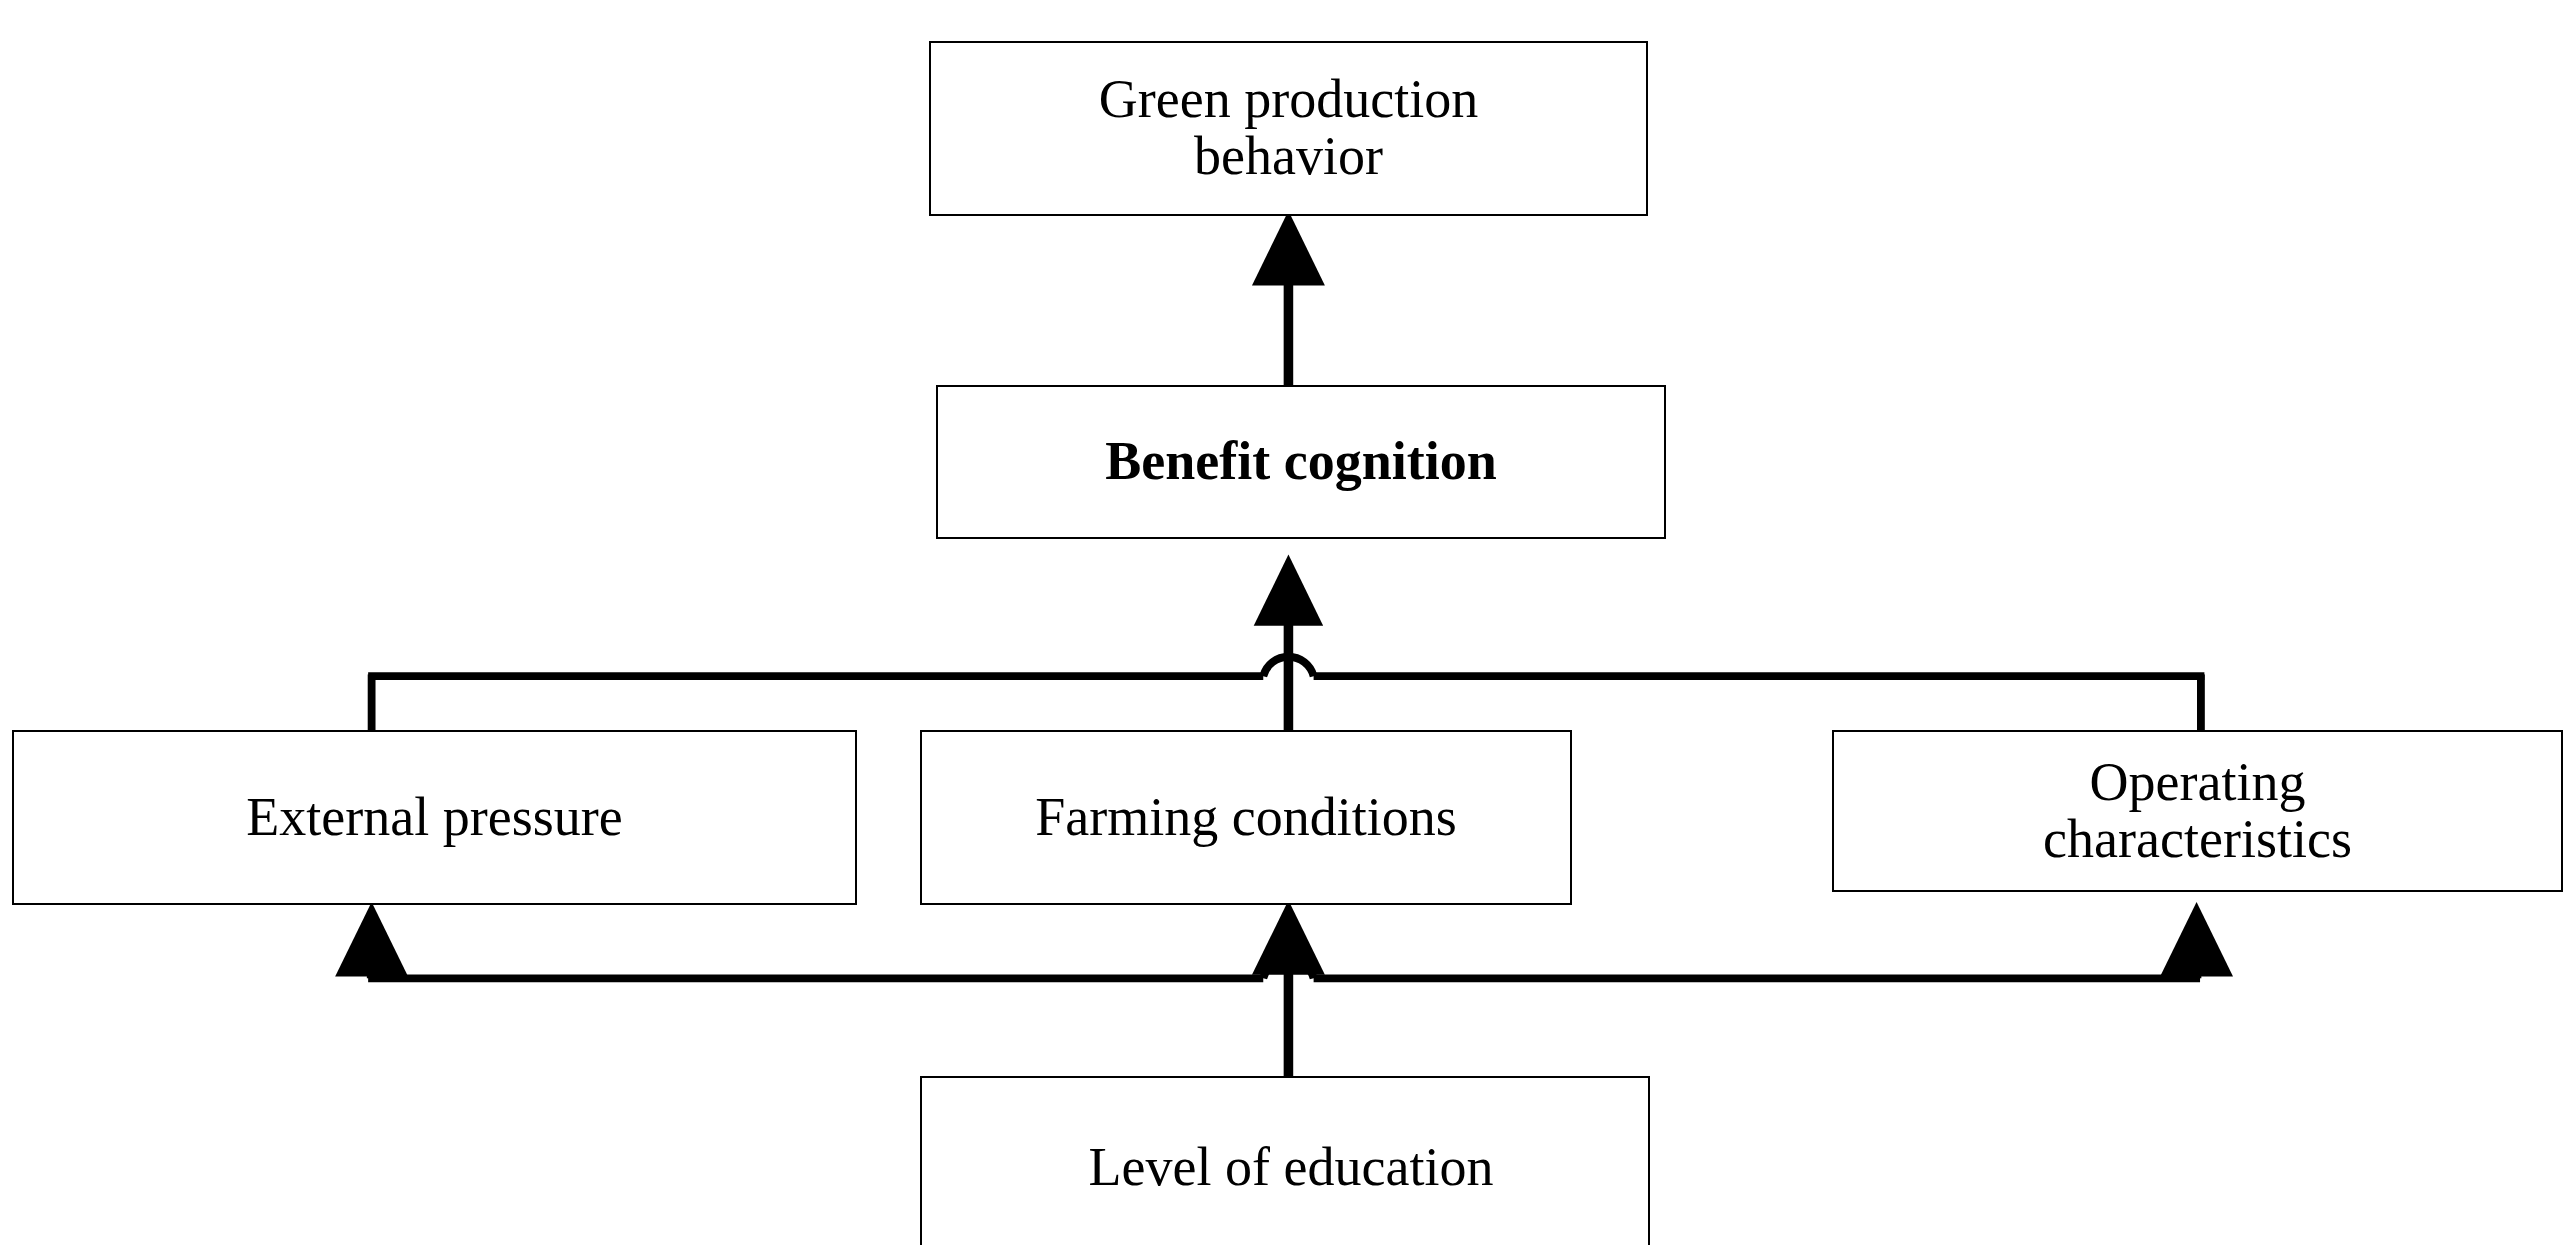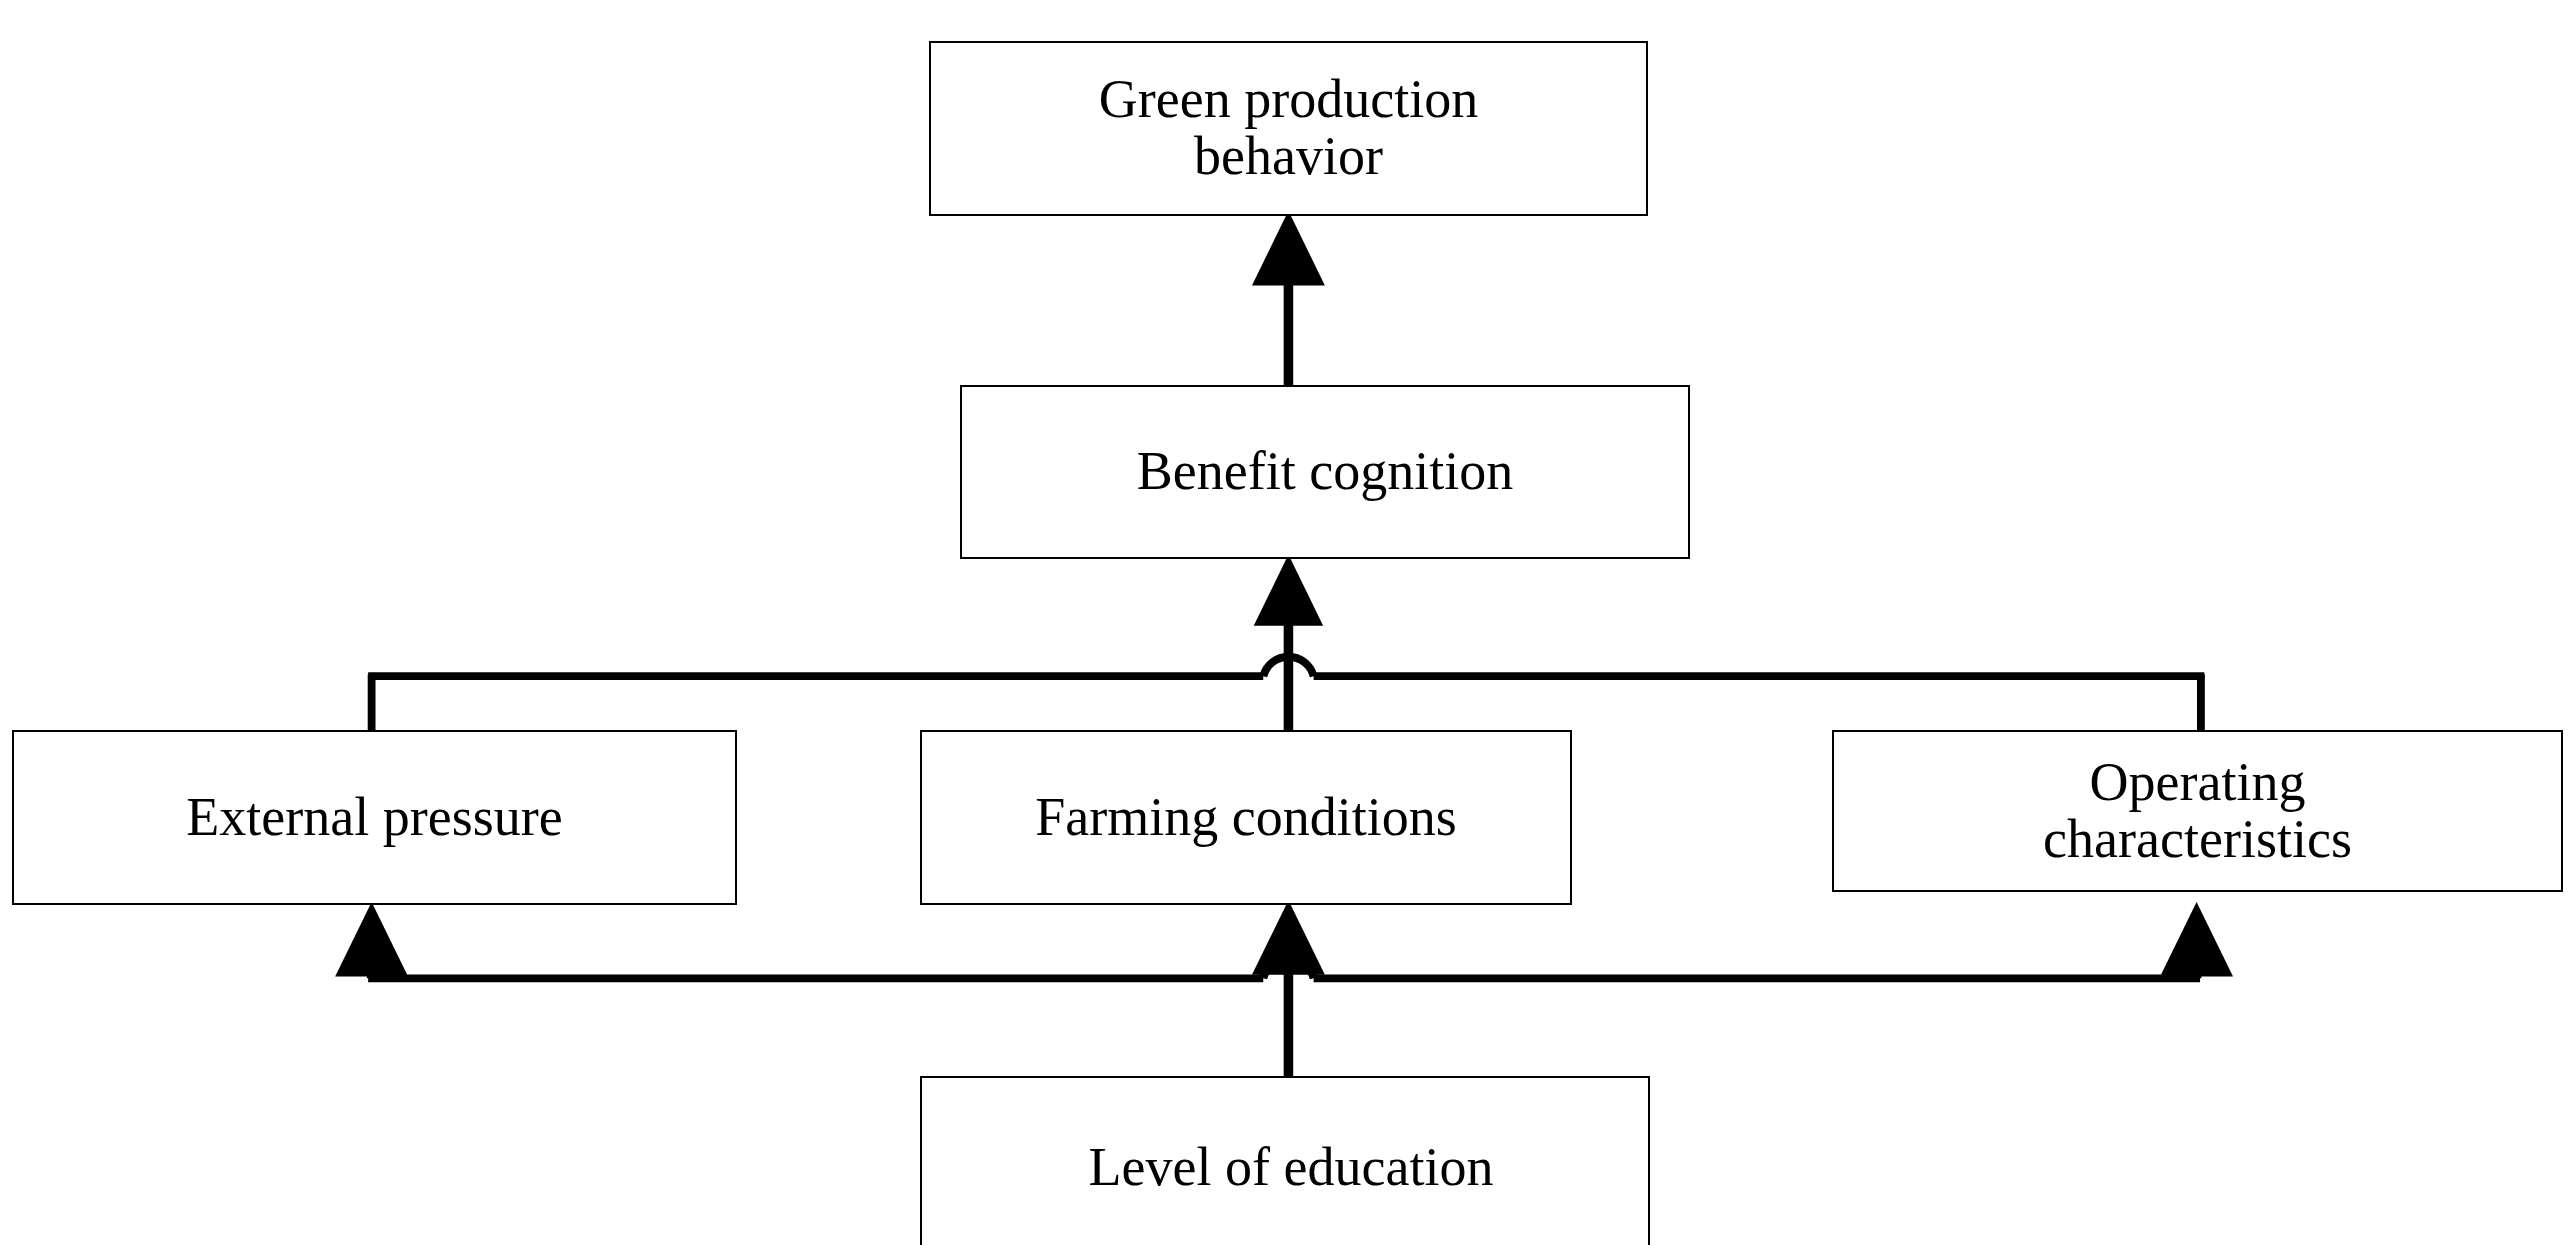--- a/index.html
+++ b/index.html
@@ -43,22 +43,22 @@
     color: #000000;
     font-family: "Liberation Serif", "DejaVu Serif", serif;
     font-size: 54px;
     line-height: 1.06;
     letter-spacing: 0px;
     white-space: pre-line;
     padding: 0 8.7px;
   }
   
   #node-green-production-behavior { left: 929px; top: 15.6px;   width: 719px; height: 175px; }
-  #node-benefit-cognition         { left: 960px; top: 360px;  width: 730px; height: 174px; }
-  #node-external-pressure         { left: 12px;   top: 705px;  width: 725px; height: 175px; }
+  #node-benefit-cognition         { left: 936px; top: 360px;  width: 730px; height: 154px; font-weight: bold; }
+  #node-external-pressure         { left: 12px;   top: 705px;  width: 845px; height: 175px; }
   #node-farming-conditions        { left: 920px; top: 705px;  width: 652px; height: 175px; }
   #node-operating-characteristics { left: 1832px; top: 705px;  width: 731px; height: 162px; }
   #node-level-of-education        { left: 920px; top: 1051px; width: 730px; height: 183px; padding-left: 12px; }
 </style>
 </head>
 <body>
 
 <div id="canvas">
 
   <svg id="wires" viewBox="0 0 2967 1434" width="2576" height="1245" xmlns="http://www.w3.org/2000/svg">

